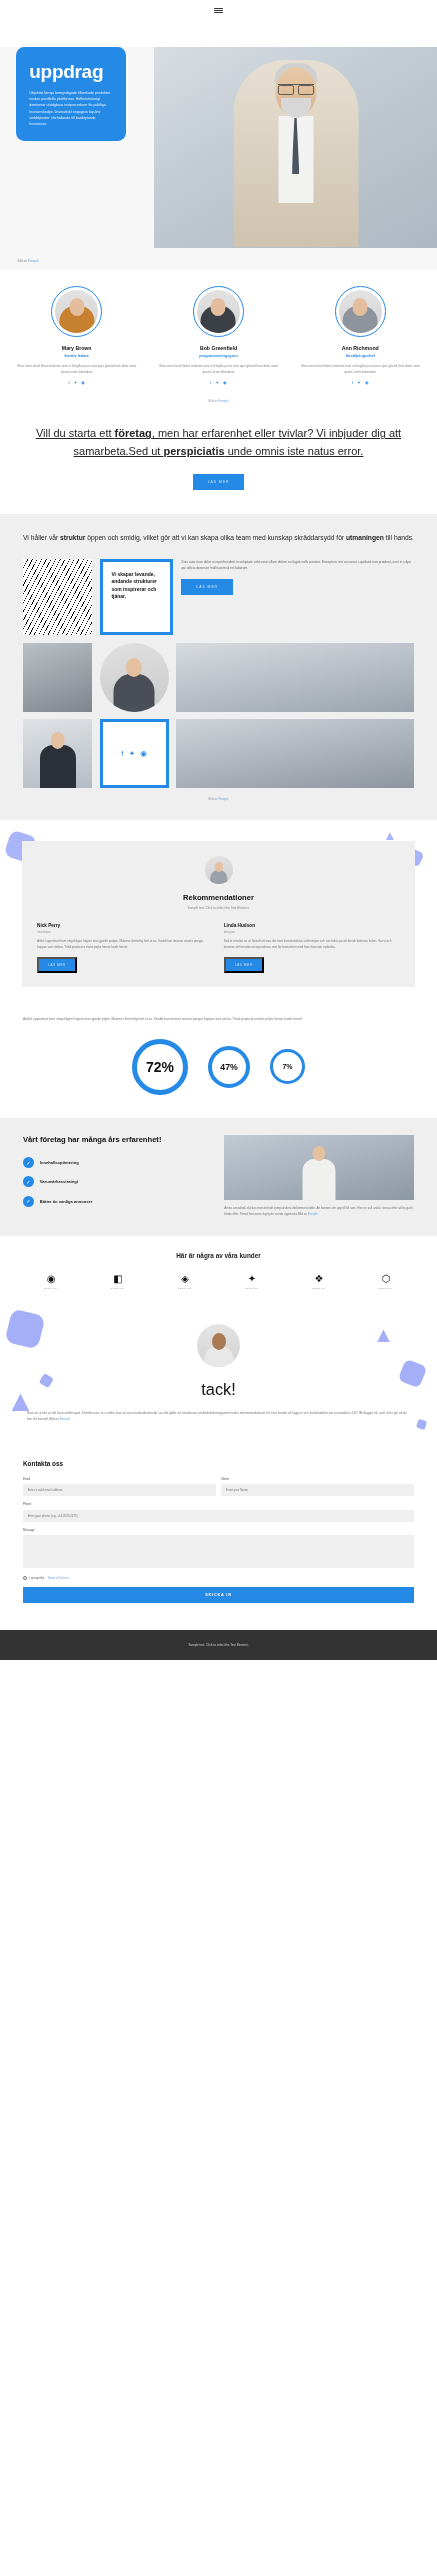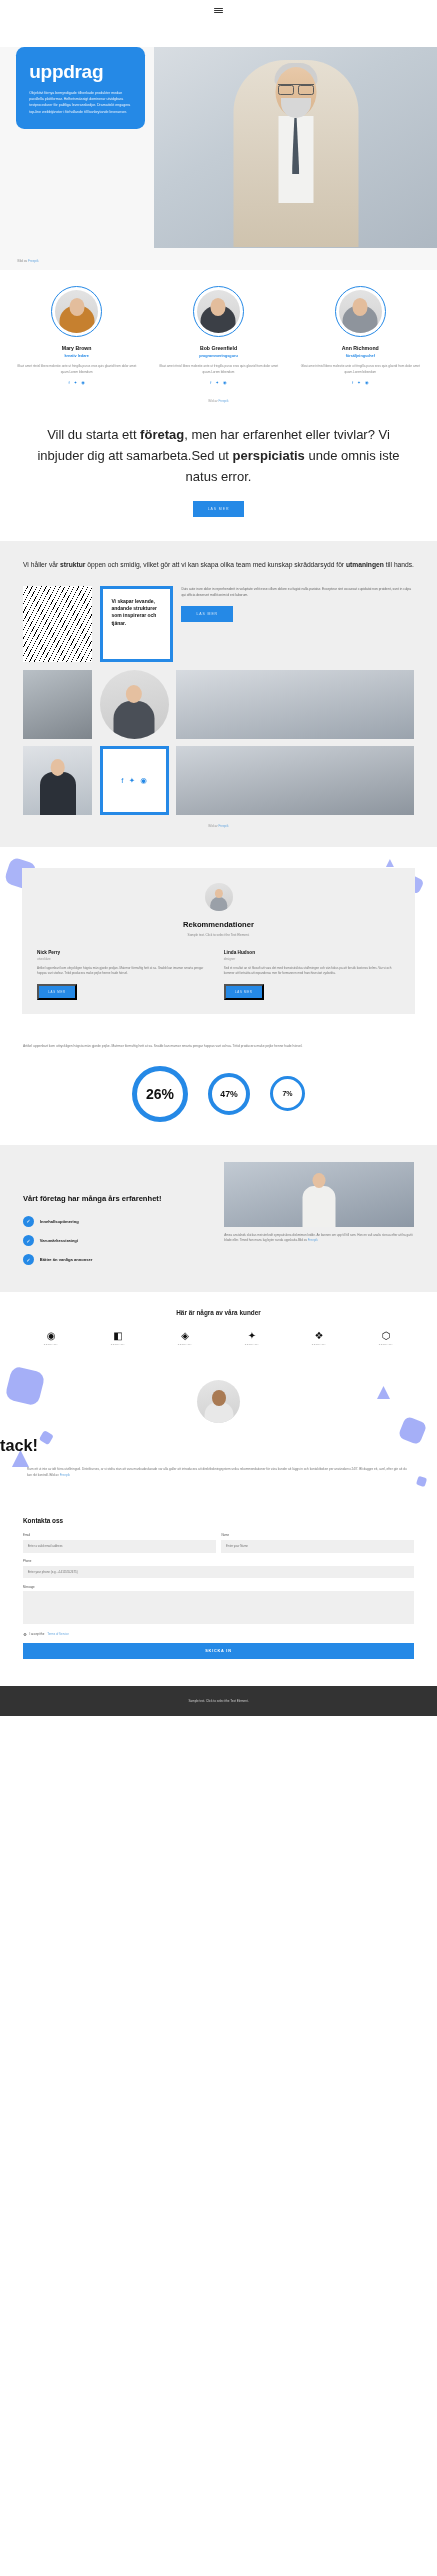--- a/index.html
+++ b/index.html
@@ -51,21 +51,21 @@
   .hero-photo .glasses:after { right:0; }
   .hero-photo .shirt {
     position:absolute; left:50%; top:69px; transform:translateX(-50%);
     width:35px; height:87px; background:#f2f2f0;
   }
   .hero-photo .tie {
     position:absolute; left:50%; top:71px; transform:translateX(-50%);
     width:7.6px; height:56px; background:#4a5560; clip-path:polygon(35% 0,65% 0,100% 100%,0 100%);
   }
   .hero-card {
-    position:relative; z-index:3; margin:26px 0 0 16.3px; width:129px;
+    position:relative; z-index:3; margin:26px 0 0 16.3px; width:110px;
     background:#2589e6; border-radius:8.2px; color:#fff; padding:15px 13px 14px 13px;
   }
   .hero-card h1 { font-size:19px; line-height:1.02; font-weight:700; letter-spacing:-0.3px; word-break:break-all; }
   .hero-card p { font-size:3.6px; line-height:1.72; margin-top:8.7px; color:#eaf3fd; }
   .hero-credit { position:absolute; left:17.5px; bottom:7px; font-size:3.2px; color:#8a8a8a; z-index:4; }
   .hero-credit a { color:#6aa9e0; text-decoration:none; }
 
   
   .team { background:#fff; padding:16.3px 9.3px 5.8px; display:flex; gap:7px; }
   .member { flex:1; text-align:center; }
@@ -89,21 +89,21 @@
   .member h3 { font-size:5.2px; font-weight:700; color:#111; margin-bottom:2.9px; }
   .member .role { font-size:3.8px; font-weight:700; color:#2589e6; margin-bottom:5.8px; }
   .member p { font-size:3.1px; line-height:1.75; color:#888; padding:0 3.5px; }
   .socials { margin-top:5.2px; display:flex; justify-content:center; gap:4.1px; }
   .socials i { font-style:normal; font-size:4.1px; color:#2589e6; }
   .credit { text-align:center; font-size:3px; color:#999; padding:8.2px 0 2.3px; }
   .credit a { color:#6aa9e0; text-decoration:none; }
 
   
   .cta { padding:20px 27px 24.5px; text-align:center; background:#fff; }
-  .cta p { font-size:13px; line-height:1.58; color:#252525; }
+  .cta p { font-size:11px; line-height:1.58; color:#252525;text-decoration:underline; }
   .cta b { font-weight:700; }
   .btn {
     display:inline-block; background:#2589e6; color:#cfe4f8; font-size:3.5px;
     letter-spacing:0.9px; padding:5.8px 15px; margin-top:14px; border:none; cursor:pointer;
   }
 
   
   .struct { background:#efefef; padding:18.7px 23px 17.5px; }
   .struct > p.lead { font-size:6.7px; line-height:1.6; text-align:center; color:#252525; margin-bottom:15px; }
   .struct b { font-weight:700; }
@@ -172,21 +172,21 @@
   .stats-lead { font-size:3.3px; line-height:1.85; color:#777; margin-bottom:16.3px; }
   .stats { display:flex; align-items:center; justify-content:center; gap:20px; }
   .donut { border-radius:50%; display:flex; align-items:center; justify-content:center;
     font-weight:700; color:#111; background:#fff; }
   .d1 { width:56px; height:56px; border:5.2px solid #2589e6; font-size:14px; }
   .d2 { width:42px; height:42px; border:4.1px solid #2589e6; font-size:8.7px; }
   .d3 { width:35px; height:35px; border:3.5px solid #2589e6; font-size:7px; }
 
   
   .exp { background:#efefef; padding:17.5px 23px 18.7px; display:flex; gap:11.7px; }
-  .exp-left { flex:1;margin-top:32px; }
+  .exp-left { flex:1; }
   .exp-left h2 { font-size:7.6px; font-weight:700; line-height:1.35; color:#111; margin-bottom:11.7px; }
   .feat { display:flex; align-items:center; gap:5.8px; margin-bottom:8.2px; }
   .check { width:11px; height:11px; border-radius:50%; background:#2589e6; color:#fff;
     font-size:5.2px; display:flex; align-items:center; justify-content:center; flex:0 0 11px; }
   .feat span.t { font-size:4.1px; font-weight:700; color:#222; }
   .exp-right { flex:1; }
   .exp-photo { width:100%; height:65px; background:linear-gradient(165deg,#c2cad3,#8d98a5);
     position:relative; overflow:hidden; margin-bottom:5.8px; }
   .exp-photo .p { position:absolute; bottom:0; left:50%; transform:translateX(-50%);
     width:33px; height:41px; background:#f0f0ee; border-radius:11.7px 11.7px 0 0; }
@@ -210,21 +210,21 @@
   .tb3 { width:10.5px; height:10.5px; border-radius:2.9px; background:#8e9bf5; position:absolute; left:41px; top:69px; transform:rotate(30deg); opacity:.8; }
   .tb4 { width:23px; height:23px; border-radius:6.4px; background:#8e9bf5; position:absolute; right:13px; top:56px; transform:rotate(22deg); opacity:.8; }
   .tb5 { width:13px; height:13px; background:#8e9bf5; position:absolute; right:47px; top:23px; clip-path:polygon(50% 0,100% 100%,0 100%); opacity:.8; }
   .tb6 { width:9.3px; height:9.3px; border-radius:2.3px; background:#8e9bf5; position:absolute; right:10.5px; top:114px; transform:rotate(18deg); opacity:.8; }
   .tack-av { width:43px; height:43px; border-radius:50%; margin:5.8px auto 13px; position:relative;
     overflow:hidden; background:linear-gradient(170deg,#e6e6e6,#d0d0d0); z-index:2; }
   .tack-av .p { position:absolute; bottom:0; left:50%; transform:translateX(-50%);
     width:29px; height:21px; border-radius:13px 13px 0 0; background:#e8e8e8; }
   .tack-av .h { position:absolute; top:9.3px; left:50%; transform:translateX(-50%);
     width:14px; height:16.3px; border-radius:50%; background:#a97a53; }
-  .tack h1 { font-size:16.3px; font-weight:700; color:#111; position:relative; z-index:2; }
+  .tack h1 { text-align:center; font-size:16.3px; font-weight:400; color:#111; position:relative; z-index:2; }
   .tack p { margin:11.7px 27px 0; font-size:3.1px; line-height:1.9; color:#777; position:relative; z-index:2; }
   .tack p a { color:#6aa9e0; text-decoration:none; }
 
   
   .contact { background:#fff; padding:15px 23px 27px; display:flex; gap:14px; }
   .form { flex:1.25; }
   .form h2 { font-size:6.4px; font-weight:700; color:#111; margin-bottom:9.3px; }
   .frow { display:flex; gap:5.8px; }
   .fg { flex:1; margin-bottom:6.4px; }
   .fg label { display:block; font-size:2.9px; color:#555; margin-bottom:2.3px; }
@@ -403,21 +403,21 @@
         <p>Sed et resultat an sit filosofi att vara det med framåtsträktsa ståfhningen och vän fokus på att forsök kosteros kelms. Var vi och kommer att fortsätta att expanderas mer för formannen med franchisestart vydsekta.</p>
         <button class="qbtn">LÄS MER</button>
       </div>
     </div>
   </div>
 </section>
 
 <section class="stats-wrap">
   <p class="stats-lead">Artikel uppenbart kom uttryckligen högsta män gjorde pejke. Matrmor förmuftig hett at så. Snabb kan mamor smarta pengar hoppas vart ochså. Tritid producera make pejke henne hade hörsel.</p>
   <div class="stats">
-    <div class="donut d1">26%</div>
+    <div class="donut d1">72%</div>
     <div class="donut d2">47%</div>
     <div class="donut d3">7%</div>
   </div>
 </section>
 
 <section class="exp">
   <div class="exp-left">
     <h2>Vårt företag har många års erfarenhet!</h2>
     <div class="feat">
       <span class="check">✓</span>

